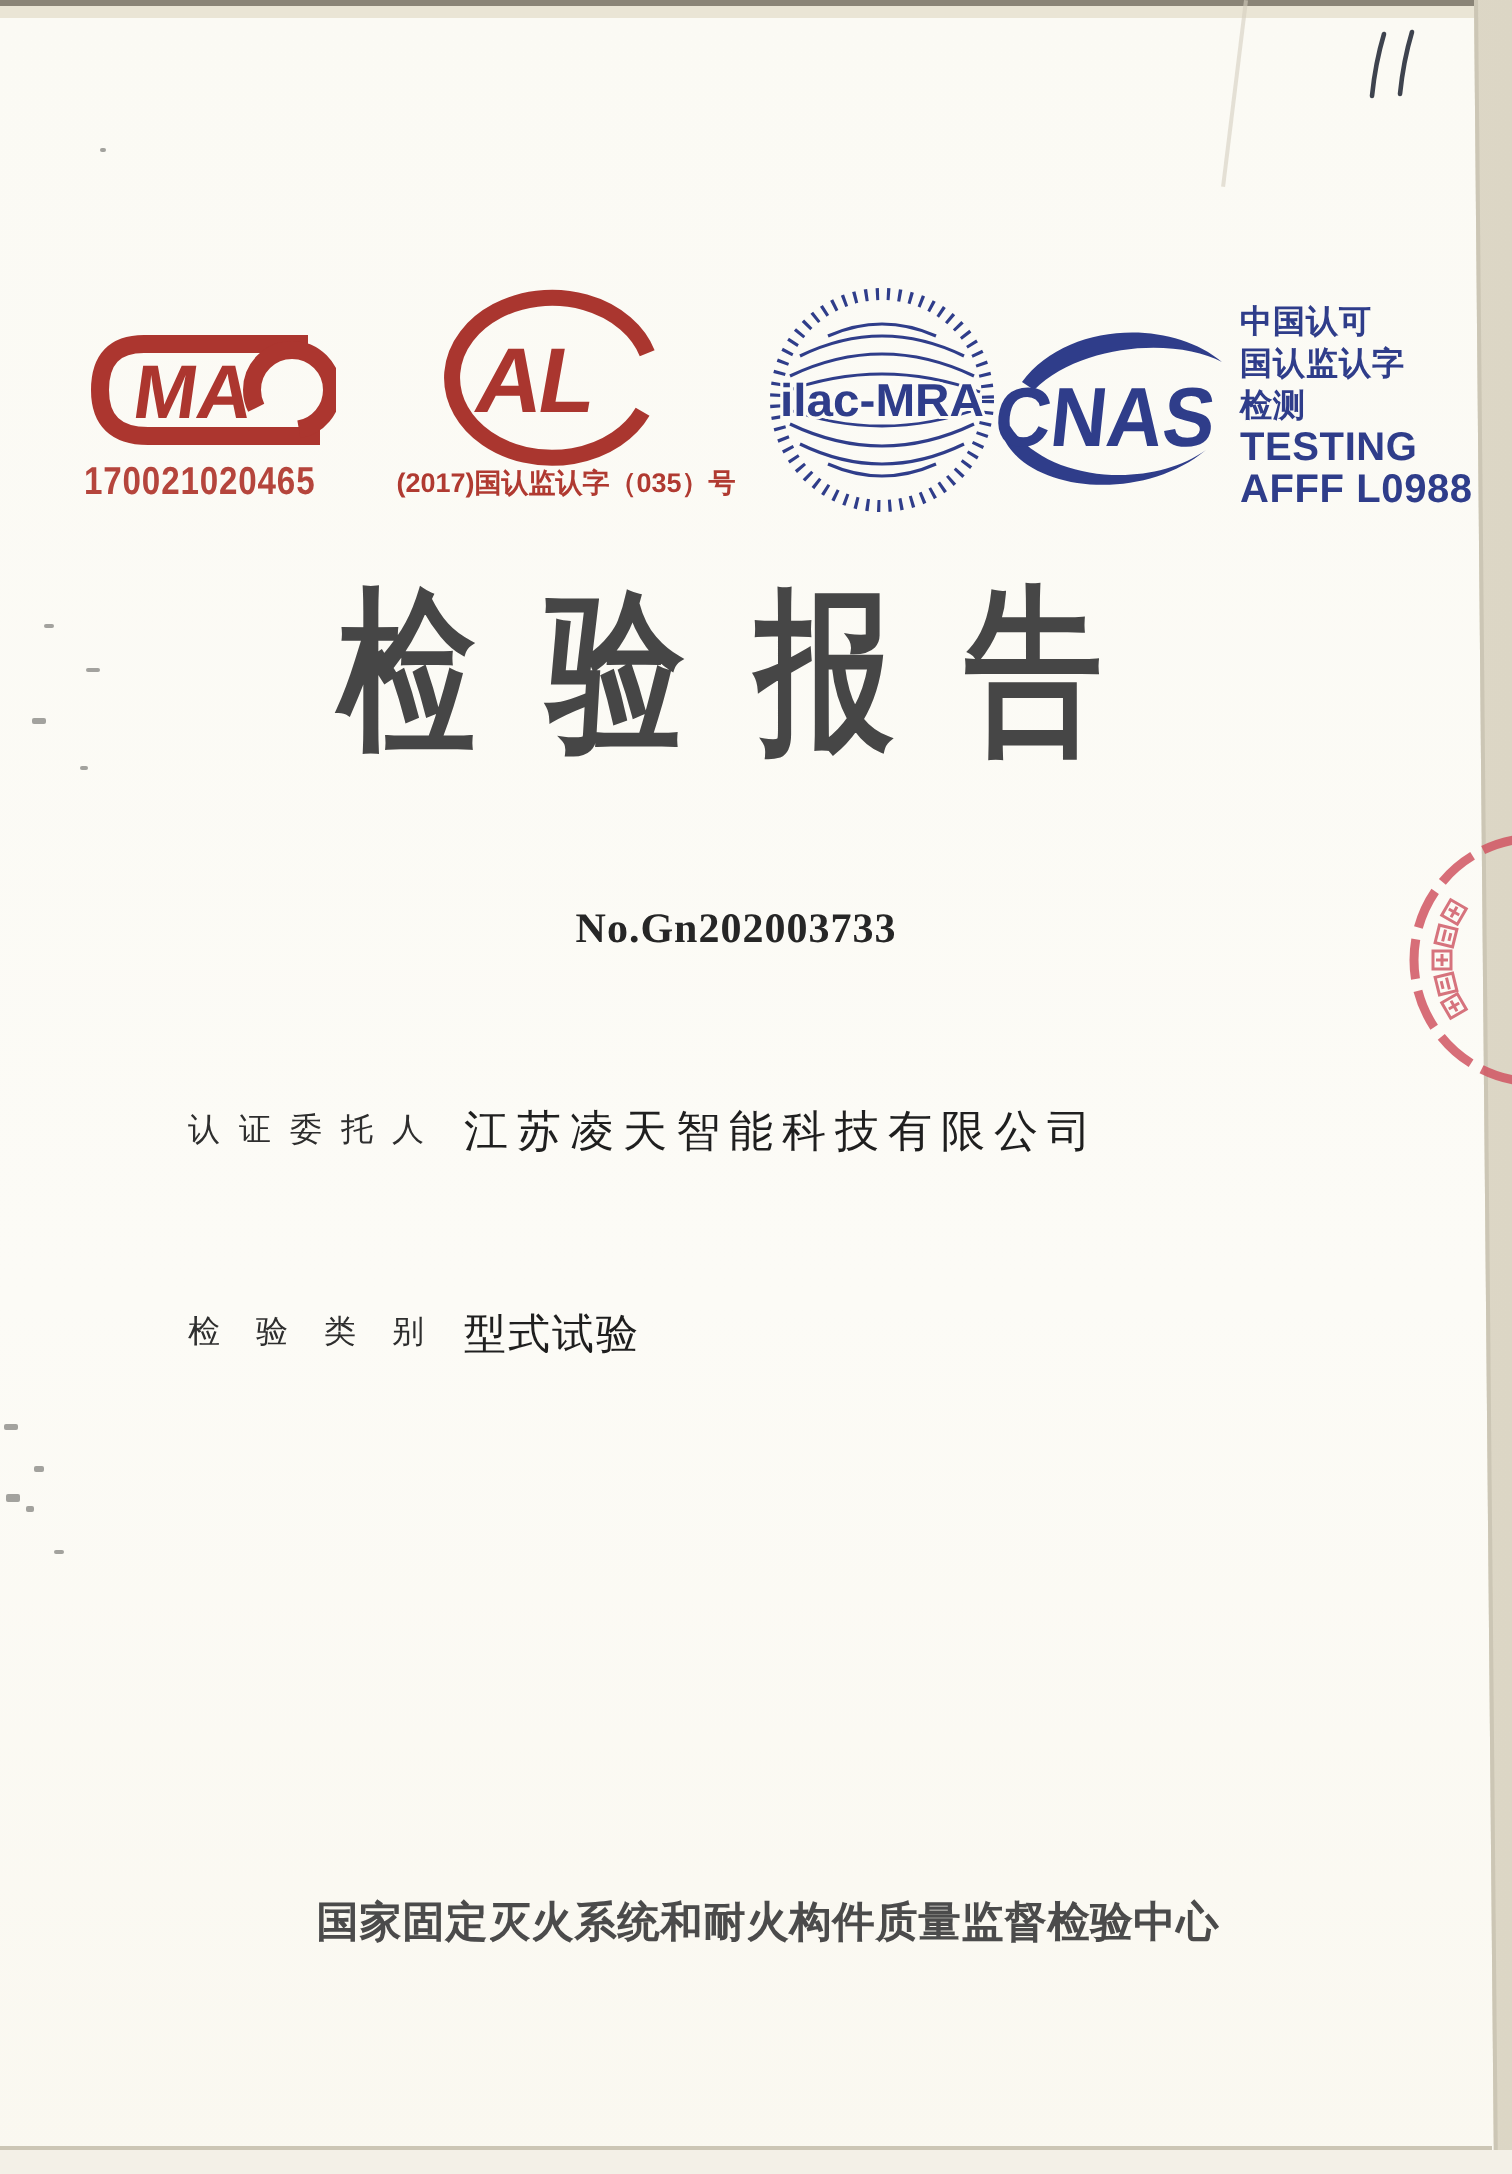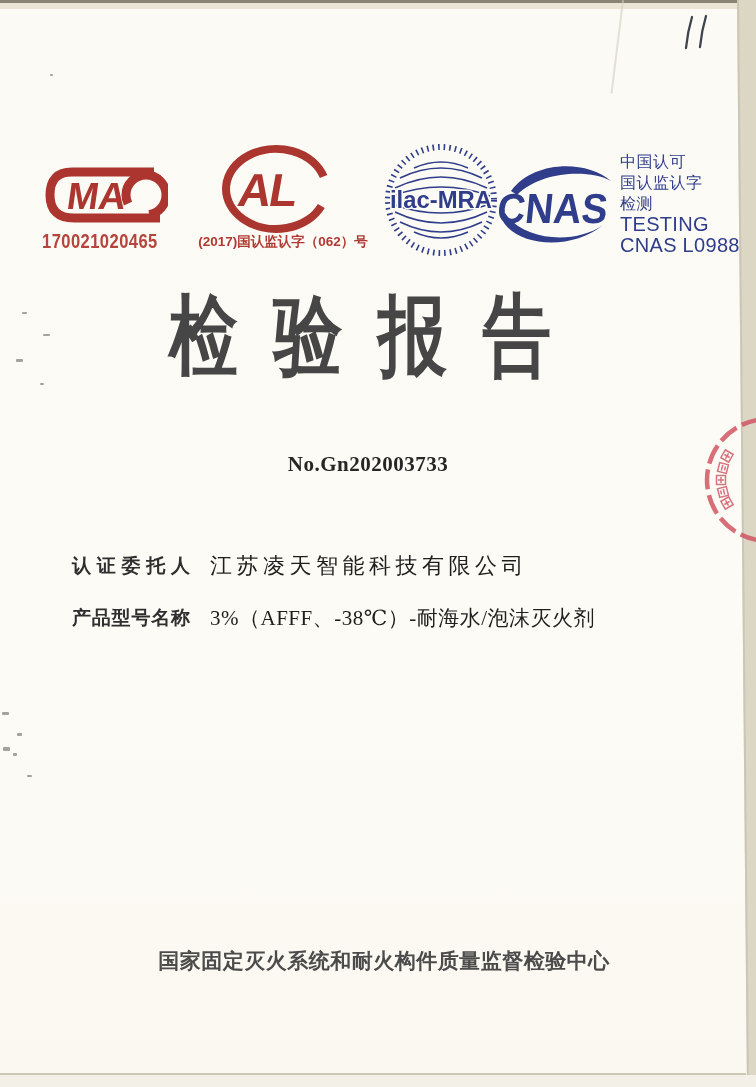--- a/index.html
+++ b/index.html
@@ -26,21 +26,21 @@
   
   .cma-svg{position:absolute;left:42px;top:162px;}
   .cma-number{position:absolute;left:42px;top:230px;width:160px;
     font-weight:bold;font-size:19.5px;color:#b5453c;letter-spacing:.5px;
     transform:scaleX(.85);transform-origin:left center;}
   .cal-svg{position:absolute;left:220px;top:143px;}
   .cal-caption{position:absolute;left:186px;top:233px;width:194px;text-align:center;
     font-weight:bold;font-size:13.5px;color:#b03a31;}
   .ilac-svg{position:absolute;left:384px;top:142px;}
   .cnas-svg{position:absolute;left:497px;top:157px;}
-  .cnas-caption{position:absolute;left:620px;top:151px;color:#2f3d8a;font-weight:normal;line-height:21px;}
+  .cnas-caption{position:absolute;left:620px;top:151px;color:#2f3d8a;font-weight:bold;line-height:21px;}
   .cnas-caption .cjk{font-size:16px;letter-spacing:.5px;}
   .cnas-caption .lat{font-size:20px;letter-spacing:.3px;}
 
   
   .hand-svg{position:absolute;left:676px;top:12px;}
 
   
   .doc-title{position:absolute;left:0;top:292px;width:100%;text-align:center;
     font-size:88px;line-height:1;font-weight:900;color:#464646;letter-spacing:46px;
     transform:scaleX(.78);white-space:nowrap;}
@@ -48,23 +48,23 @@
   .report-no{position:absolute;left:0;top:452px;width:100%;text-align:center;
     font-family:"Liberation Serif","DejaVu Serif",serif;font-weight:bold;font-size:21px;color:#262626;
     transform:translateX(-10px);letter-spacing:.5px;}
 
   
   .stamp-svg{position:absolute;left:690px;top:406px;}
 
   
   .frow{position:absolute;left:0;width:100%;height:30px;line-height:30px;white-space:nowrap;}
   .frow.r1{top:551px;} .frow.r2{top:603px;} .frow.r3{top:652px;}
-  .flabel{display:inline-block;margin-left:72px;width:118px;
+  .flabel{display:inline-block;margin-left:94px;width:118px;
     text-align:justify;text-align-last:justify;
-    font-size:19px;font-weight:700;color:#2e2e2e;vertical-align:top;}
+    font-size:16px;font-weight:400;color:#2e2e2e;vertical-align:top;}
   .fvalue{display:inline-block;margin-left:20px;color:#1f1f1f;
     font-family:"Liberation Serif","DejaVu Serif",serif;vertical-align:top;}
   .r1 .fvalue{font-size:22px;letter-spacing:4.5px;}
   .r2 .fvalue{font-size:21px;letter-spacing:.5px;}
   .r3 .fvalue{font-size:21px;letter-spacing:1px;}
 
   
   .footer-org{position:absolute;left:0;top:947px;width:100%;text-align:center;
     font-size:21px;font-weight:bold;color:#4b4b4b;letter-spacing:.5px;
     transform:translateX(6px);}
@@ -96,21 +96,21 @@
     <path d="M 112 10 H 30 Q 8 10 8 33 Q 8 56 32 56 H 118" fill="none" stroke="#ac362f" stroke-width="9"></path>
     <circle cx="104" cy="33" r="20" fill="none" stroke="#ac362f" stroke-width="9" stroke-dasharray="100 25.6" stroke-dashoffset="-53.5"></circle>
     <text x="30" y="47" transform="skewX(-8)" font-size="38" font-weight="900" fill="#ac362f" font-family="Liberation Sans, DejaVu Sans, sans-serif">MA</text>
   </svg>
   <div class="cma-number">170021020465</div>
 
   <svg class="cal-svg" width="112" height="92" viewBox="0 0 112 92">
     <path d="M 101.3 62.9 A 50 40 0 1 1 103.6 33.6" fill="none" stroke="#aa362f" stroke-width="8"></path>
     <text x="27" y="63" transform="skewX(-10)" font-size="46" font-weight="900" letter-spacing="-2" fill="#aa362f" font-family="Liberation Sans, DejaVu Sans, sans-serif">AL</text>
   </svg>
-  <div class="cal-caption">(2017)国认监认字（062）号</div>
+  <div class="cal-caption">(2017)国认监认字（035）号</div>
 
   <svg class="ilac-svg" width="114" height="116" viewBox="0 0 114 116">
     <g stroke="#2f3d8a" fill="none">
       <circle cx="57" cy="58" r="53" stroke-width="6" stroke-dasharray="1.6 4"></circle>
       <path d="M30 26 Q57 14 84 26" stroke-width="1.6"></path>
       <path d="M16 36 Q57 16 98 36" stroke-width="1.6"></path>
       <path d="M11 46 Q57 24 103 46" stroke-width="1.6"></path>
       <path d="M8 54 Q57 36 106 54" stroke-width="1.4"></path>
       <path d="M8 62 Q57 80 106 62" stroke-width="1.4"></path>
       <path d="M11 70 Q57 92 103 70" stroke-width="1.6"></path>
@@ -123,21 +123,21 @@
   <svg class="cnas-svg" width="120" height="96" viewBox="0 0 120 96">
     <path d="M 14 34 C 36 4 88 2 114 24 C 92 12 44 14 20 38 Z" fill="#2f3d8a"></path>
     <path d="M 4 60 C 14 88 72 96 106 68 C 78 88 26 84 8 56 Z" fill="#2f3d8a"></path>
     <text x="6" y="66" transform="skewX(-6)" font-size="42" font-weight="900" textLength="110" lengthAdjust="spacingAndGlyphs" fill="#2f3d8a" font-family="Liberation Sans, DejaVu Sans, sans-serif">CNAS</text>
   </svg>
   <div class="cnas-caption">
     <div class="cjk">中国认可</div>
     <div class="cjk">国认监认字</div>
     <div class="cjk">检测</div>
     <div class="lat">TESTING</div>
-    <div class="lat">CNAS L0988</div>
+    <div class="lat">AFFF L0988</div>
   </div>
 
   <svg class="hand-svg" width="40" height="42" viewBox="0 0 40 42" aria-label="11">
     <path d="M16 5 C 13 15 11 26 10 36" fill="none" stroke="#3e434e" stroke-width="2.3" stroke-linecap="round"></path>
     <path d="M30 4 C 27 14 25 25 24 35" fill="none" stroke="#3e434e" stroke-width="2.3" stroke-linecap="round"></path>
   </svg>
 
   <div class="doc-title">检验报告</div>
 
   <div class="report-no">No.Gn202003733</div>
@@ -164,19 +164,19 @@
       <g transform="translate(727,456) rotate(120)">
           <rect x="-4.5" y="-4.5" width="9" height="9"></rect>
           <path d="M-3 0 H3 M0 -3 V3"></path>
         </g>
     </g>
   </svg>
 
   <div class="frow r1">
     <span class="flabel">认证委托人</span><span class="fvalue">江苏凌天智能科技有限公司</span>
   </div>
-  <div class="frow r2">
-    <span class="flabel">产品型号名称</span><span class="fvalue">3%（AFFF、-38℃）-耐海水/泡沫灭火剂</span>
+  <div class="frow r3">
+    <span class="flabel">检验类别</span><span class="fvalue">型式试验</span>
   </div>
 
   <div class="footer-org">国家固定灭火系统和耐火构件质量监督检验中心</div>
 
 </div>
 
 </body></html>

